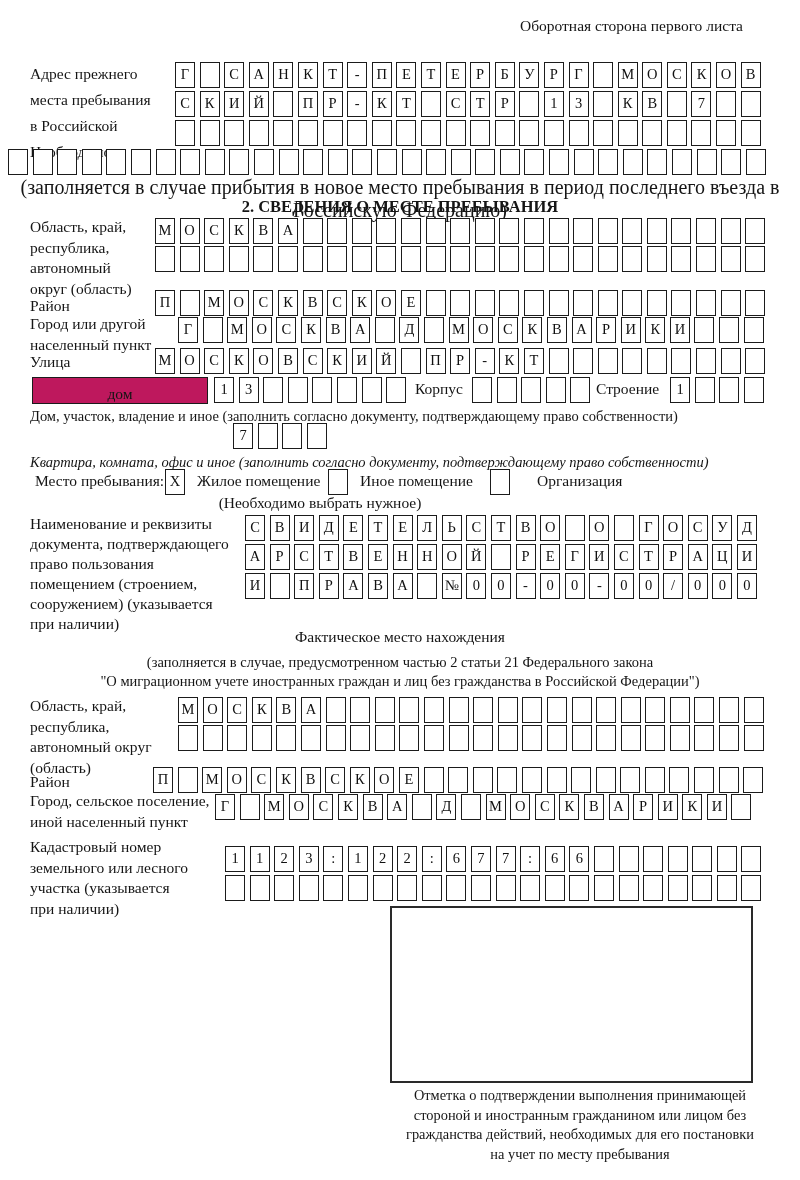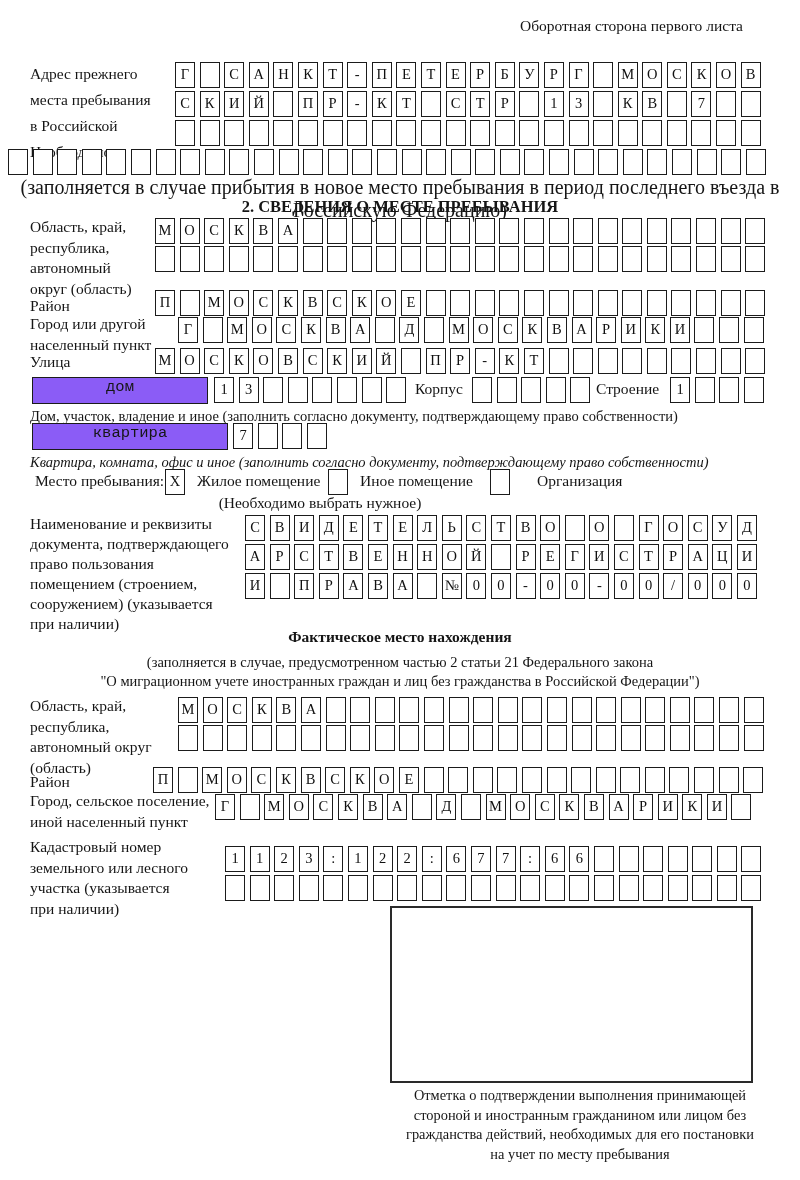--- a/index.html
+++ b/index.html
@@ -3,28 +3,28 @@
 <meta charset="utf-8">
 <style>
   html,body{margin:0;padding:0;background:#ffffff;}
   .page{position:relative;width:800px;height:1180px;background:#fff;color:#151515;
         font-family:"Liberation Serif","DejaVu Serif",serif;overflow:hidden;}
   .lbl{position:absolute;font-size:15.5px;line-height:20.5px;white-space:pre-line;color:#151515;}
   .cells-row{position:absolute;white-space:nowrap;height:27px;}
   .cell{display:inline-block;box-sizing:border-box;width:20px;height:26px;margin-right:4.6px;
         border:1.6px solid #1b1b1b;font-size:14.5px;line-height:23px;text-align:center;
         font-family:"Liberation Serif","DejaVu Serif",serif;color:#101010;vertical-align:top;background:#fff;}
-  .rect{position:absolute;box-sizing:border-box;border:1.6px solid #1b1b1b;background:#8b5cf6;
-        display:flex;align-items:flex-start;justify-content:center;font-size:15.5px;font-family:Liberation Mono, monospace;}
+  .rect{position:absolute;box-sizing:border-box;border:1.6px solid #1b1b1b;background:#be185d;
+        display:flex;align-items:flex-end;justify-content:center;font-size:15.5px;}
   .center{position:absolute;left:0;width:800px;text-align:center;}
   .hdr-note{position:absolute;top:17px;right:57px;font-size:15.5px;text-align:center;}
   .h2{top:197px;font-weight:bold;font-size:16.5px;}
   .small-note{font-size:20px;}
   .mid-note{font-size:14.5px;}
-  .sec-title{top:628px;font-weight:bold;font-size:15.5px;}
+  .sec-title{top:628px;font-weight:normal;font-size:15.5px;}
   .big-box{position:absolute;left:390px;top:906px;width:363px;height:177px;
            box-sizing:border-box;border:2px solid #2a2a2a;background:#fff;}
   .stamp-note{position:absolute;left:330px;top:1086px;width:500px;text-align:center;
               font-size:14.4px;line-height:19.5px;white-space:pre-line;}
   .inline-lbl{position:absolute;font-size:15.5px;}
 </style>
 </head>
 <body>
 
 <div class="page">
@@ -63,23 +63,20 @@
   <div class="rect" style="left:32px;top:377px;width:176px;height:27px;">
     <span>дом</span>
   </div>
   <div class="cells-row" style="left:214px;top:377px;"><span class="cell">1</span><span class="cell">3</span><span class="cell"></span><span class="cell"></span><span class="cell"></span><span class="cell"></span><span class="cell"></span><span class="cell"></span></div>
   <div class="inline-lbl" style="left:415px;top:380px;">Корпус</div>
   <div class="cells-row" style="left:472px;top:377px;"><span class="cell"></span><span class="cell"></span><span class="cell"></span><span class="cell"></span><span class="cell"></span></div>
   <div class="inline-lbl" style="left:596px;top:380px;">Строение</div>
   <div class="cells-row" style="left:670px;top:377px;"><span class="cell">1</span><span class="cell"></span><span class="cell"></span><span class="cell"></span></div>
   <div class="lbl mid-note" style="left:30px;top:406px;">Дом, участок, владение и иное (заполнить согласно документу, подтверждающему право собственности)</div>
 
-  <div class="rect" style="left:32px;top:423px;width:196px;height:27px;">
-    <span>квартира</span>
-  </div>
   <div class="cells-row" style="left:233px;top:423px;"><span class="cell">7</span><span class="cell"></span><span class="cell"></span><span class="cell"></span></div>
   <div class="lbl mid-note" style="left:30px;top:452px;font-style:italic;">Квартира, комната, офис и иное (заполнить согласно документу, подтверждающему право собственности)</div>
 
   <div class="inline-lbl" style="left:35px;top:472px;">Место пребывания:</div>
   <div class="cells-row" style="left:165px;top:469px;"><span class="cell">X</span></div>
   <div class="inline-lbl" style="left:197px;top:472px;">Жилое помещение</div>
   <div class="cells-row" style="left:328px;top:469px;"><span class="cell"></span></div>
   <div class="inline-lbl" style="left:360px;top:472px;">Иное помещение</div>
   <div class="cells-row" style="left:490px;top:469px;"><span class="cell"></span></div>
   <div class="inline-lbl" style="left:537px;top:472px;">Организация</div>

